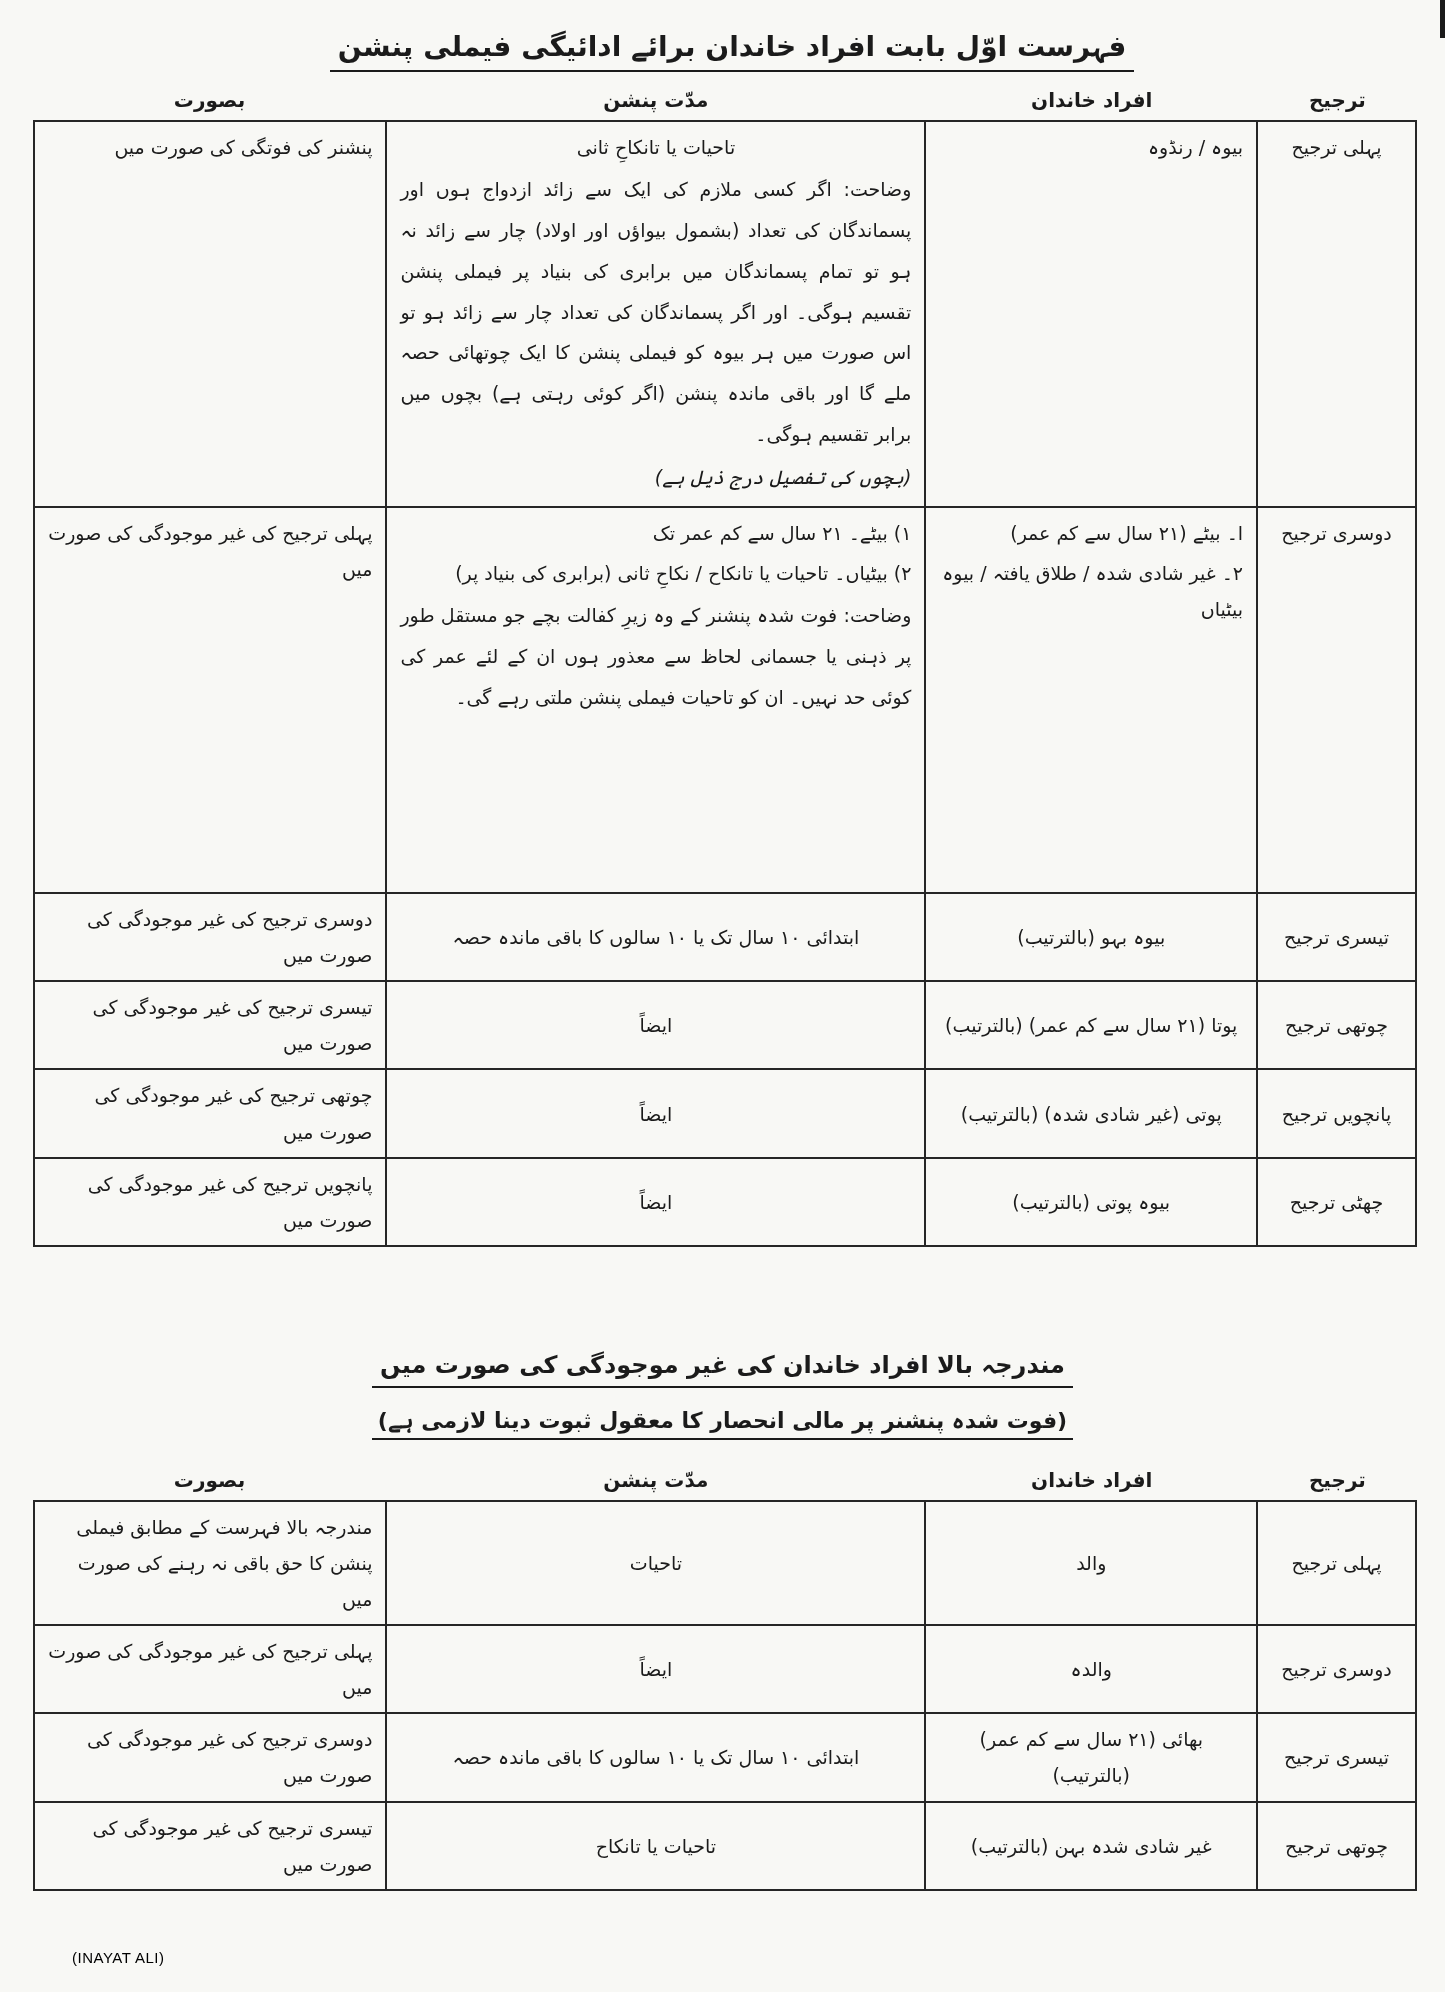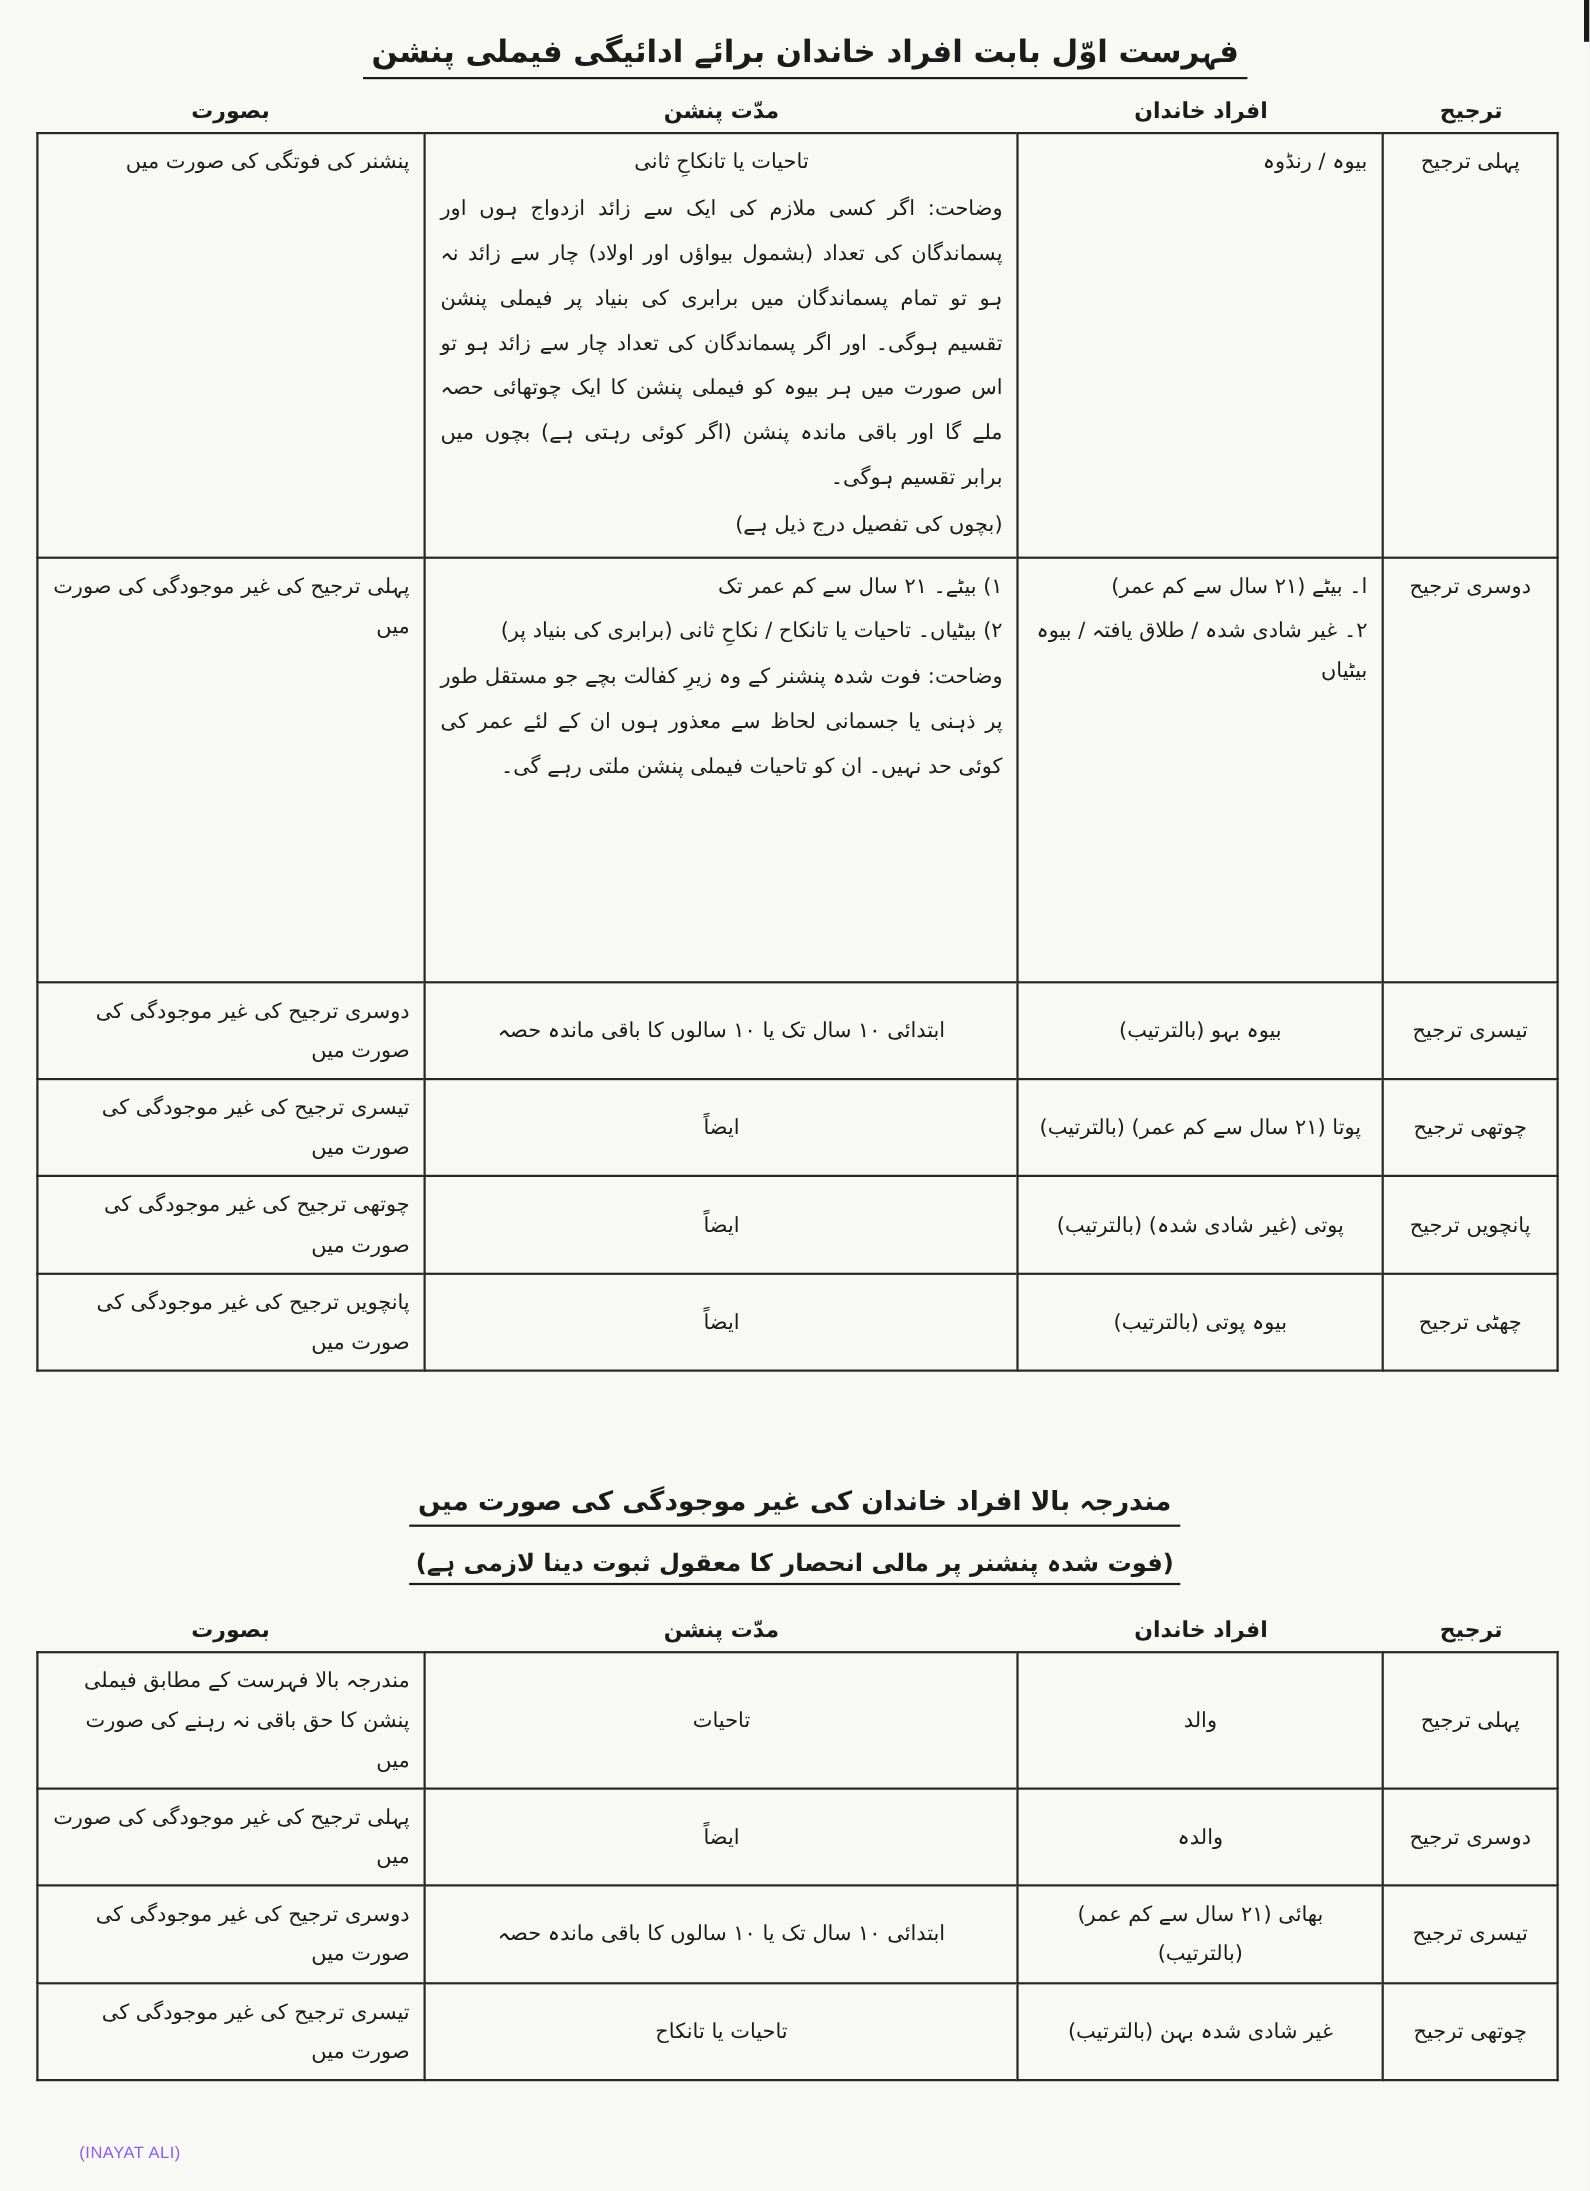--- a/index.html
+++ b/index.html
@@ -63,25 +63,25 @@
 
   td.pri  { text-align:center; font-size:18px; }
   td.mem  { text-align:center; }
   td.dur  { text-align:center; }
   td.cond { text-align:right; font-size:18px; line-height:1.75;border-radius:16px; }
   tr.vtop td.mem, tr.vtop td.dur { text-align:right; }
   tr.vtop td.dur .lead { text-align:center; }
 
   .cell p { margin:0 0 4px 0; }
   .para { text-align:justify; line-height:2.15; margin-top:4px; }
-  .tail { text-align:right; margin-top:2px; }
+  .tail { text-align:right; margin-top:2px;font-style:italic; }
   .signature {
     position:absolute; left:72px; bottom:26px;
     font-family:"Liberation Sans",sans-serif; font-size:15px;
-    letter-spacing:0.5px; color:#8b5cf6;text-align:right;
+    letter-spacing:0.5px; color:#000000;text-align:right;
   }
   .scan-artifact {
     position:absolute; top:0; right:0; width:5px; height:38px; background:#1a1a1a;
   }
 </style>
 </head>
 <body>
 
 <div class="page">
   <div class="scan-artifact"></div>

